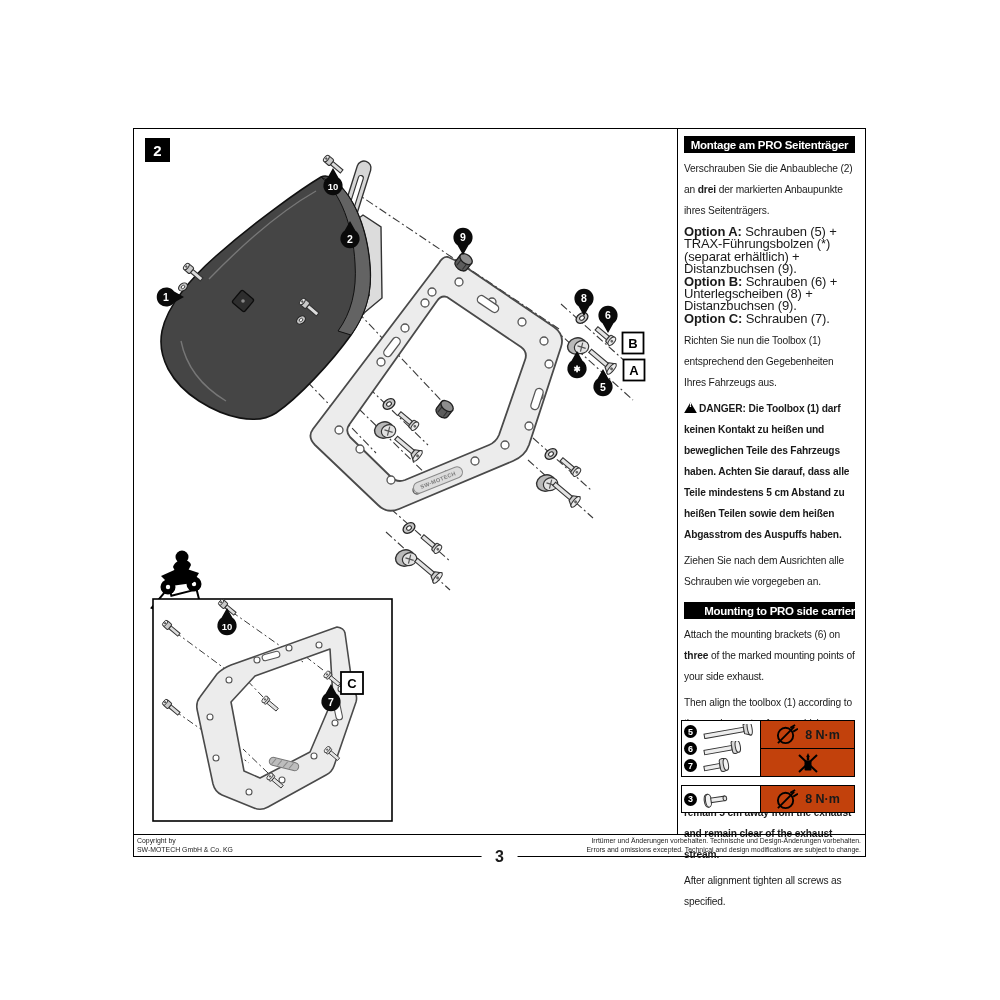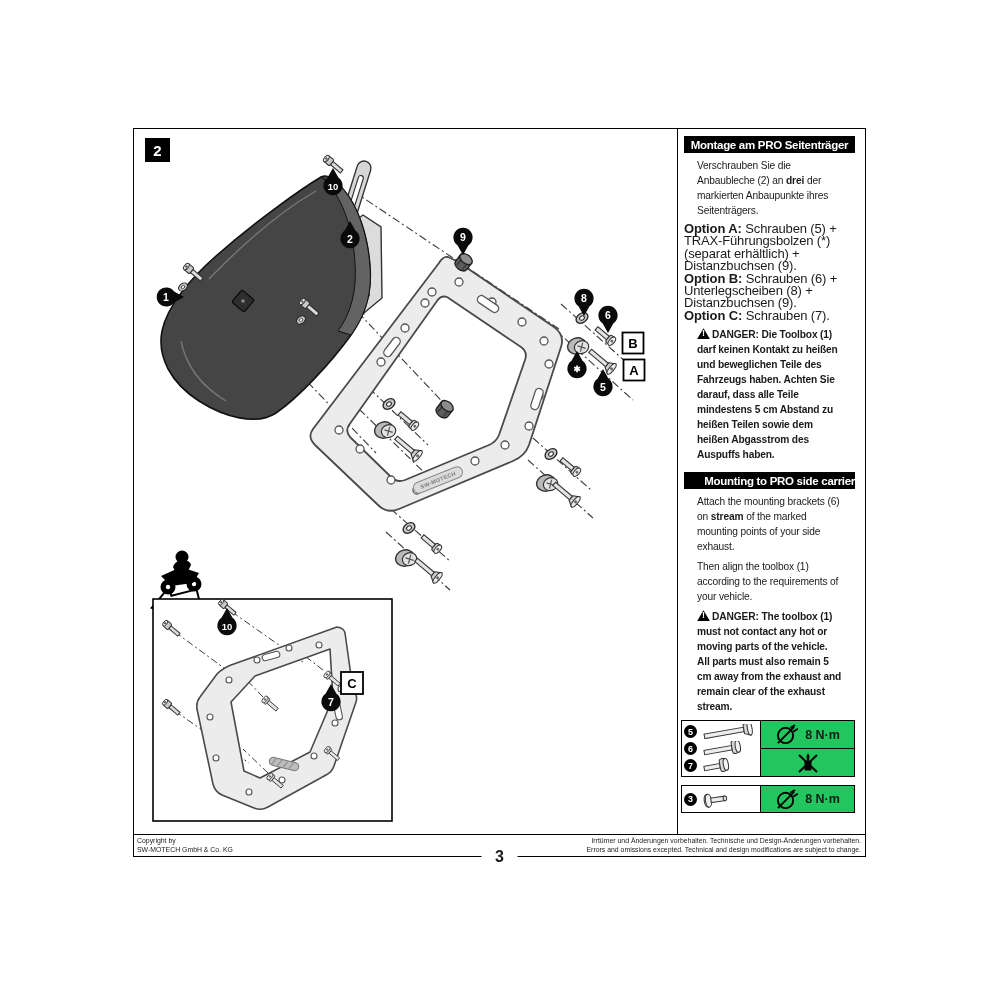--- a/index.html
+++ b/index.html
@@ -4,33 +4,33 @@
 <style>
   html,body{margin:0;padding:0;background:#fff;}
   body{width:1000px;height:1000px;position:relative;font-family:"Liberation Sans",sans-serif;color:#1a1a1a;}
   .page{position:absolute;left:133px;top:128px;width:733px;height:729px;border:1.8px solid #000;box-sizing:border-box;background:#fff;}
   .content{position:absolute;top:0;left:0;right:0;bottom:22px;display:flex;}
   .diagram-area{position:relative;width:544px;border-right:1.6px solid #000;box-sizing:border-box;flex:none;}
   .diagram-area svg{display:block;}
   svg text{font-family:"Liberation Sans",sans-serif;}
   .right-col{position:relative;flex:1;padding:7px 10px 0 6px;box-sizing:border-box;}
   .section-header{background:#000;color:#fff;font-weight:bold;text-align:center;font-size:11.5px;padding:3px 0 2px;letter-spacing:-0.3px;margin-bottom:1px;}
-  .rc p{margin:5px 13px;font-size:10.2px;line-height:15px;letter-spacing:-0.15px;}
+  .rc p{margin:5px 0;font-size:10.2px;line-height:21px;letter-spacing:-0.15px;}
   .rc .opts{margin:5px 0;font-size:13px;line-height:12.4px;letter-spacing:-0.15px;}
   .rc b{letter-spacing:-0.1px;}
   .danger{font-weight:bold;}
   .warn{display:inline-block;width:13px;height:11px;background:#000;clip-path:polygon(50% 0,100% 100%,0 100%);position:relative;vertical-align:-1px;margin-right:2px;}
   .warn::after{content:"!";position:absolute;left:0;right:0;bottom:-2px;color:#fff;font-size:9px;font-weight:bold;text-align:center;}
   .tables{position:absolute;left:3px;right:10px;bottom:21px;}
   .tq-table{display:grid;grid-template-columns:78px 1fr;border:1.6px solid #000;background:#fff;margin-top:8px;}
   .tq-left{padding:2px 2px;display:flex;flex-direction:column;justify-content:space-around;}
   .f-row{display:flex;align-items:center;gap:3px;height:17px;}
   .badge{width:13px;height:13px;min-width:13px;border-radius:50%;background:#000;color:#fff;font-size:9px;font-weight:bold;display:flex;align-items:center;justify-content:center;}
   .tq-right{border-left:1.6px solid #000;display:grid;}
-  .tq-cell{background:#22c55e;display:flex;align-items:center;justify-content:center;gap:7px;font-weight:bold;font-size:12.5px;min-height:26px;}
+  .tq-cell{background:#c2410c;display:flex;align-items:center;justify-content:center;gap:7px;font-weight:bold;font-size:12.5px;min-height:26px;}
   .tq-cell + .tq-cell{border-top:1.6px solid #000;}
   .footer{position:absolute;left:0;right:0;bottom:0;height:22px;border-top:1.6px solid #000;display:flex;justify-content:space-between;font-size:6.9px;line-height:8.6px;color:#222;padding:2px 4px 0 3px;box-sizing:border-box;}
   .footer .right{text-align:right;}
   .page-num{position:absolute;left:50%;bottom:-10px;transform:translateX(-50%);background:#fff;padding:0 14px;font-size:16px;font-weight:bold;}
 </style>
 </head>
 <body>
 
 <div class="page">
   <div class="content">
@@ -299,24 +299,26 @@
 
     <div class="right-col rc">
 
       <div class="section-header">Montage am PRO Seitenträger</div>
       <p><span>Verschrauben Sie die Anbaubleche (2) an </span><b>drei</b><span> der markierten Anbaupunkte ihres Seitenträgers.</span></p>
       <div class="opts">
         <div><b>Option A:</b><span> Schrauben (5) + TRAX-Führungsbolzen (*) (separat erhältlich) + Distanzbuchsen (9).</span></div>
         <div><b>Option B:</b><span> Schrauben (6) + Unterlegscheiben (8) + Distanzbuchsen (9).</span></div>
         <div><b>Option C:</b><span> Schrauben (7).</span></div>
       </div>
+      <p>Richten Sie nun die Toolbox (1) entsprechend den Gegebenheiten Ihres Fahrzeugs aus.</p>
       <p class="danger"><span class="warn"></span><b>DANGER:</b><span> Die Toolbox (1) darf keinen Kontakt zu heißen und beweglichen Teile des Fahrzeugs haben. Achten Sie darauf, dass alle Teile mindestens 5 cm Abstand zu heißen Teilen sowie dem heißen Abgasstrom des Auspuffs haben.</span></p>
+      <p>Ziehen Sie nach dem Ausrichten alle Schrauben wie vorgegeben an.</p>
 
       <div class="section-header" style="margin-top:10px;text-align:right;">Mounting to PRO side carrier</div>
-      <p><span>Attach the mounting brackets (6) on </span><b>stream</b><span> of the marked mounting points of your side exhaust.</span></p>
+      <p><span>Attach the mounting brackets (6) on </span><b>three</b><span> of the marked mounting points of your side exhaust.</span></p>
       <p>Then align the toolbox (1) according to the requirements of your vehicle.</p>
       <p class="danger"><span class="warn"></span><b>DANGER:</b><span> The toolbox (1) must not contact any hot or moving parts of the vehicle. All parts must also remain 5 cm away from the exhaust and remain clear of the exhaust stream.</span></p>
       <p>After alignment tighten all screws as specified.</p>
 
       <div class="tables">
         <div class="tq-table">
           <div class="tq-left">
             <div class="f-row">
               <span class="badge">5</span>
               <svg width="56" height="15" viewBox="0 0 56 15">

